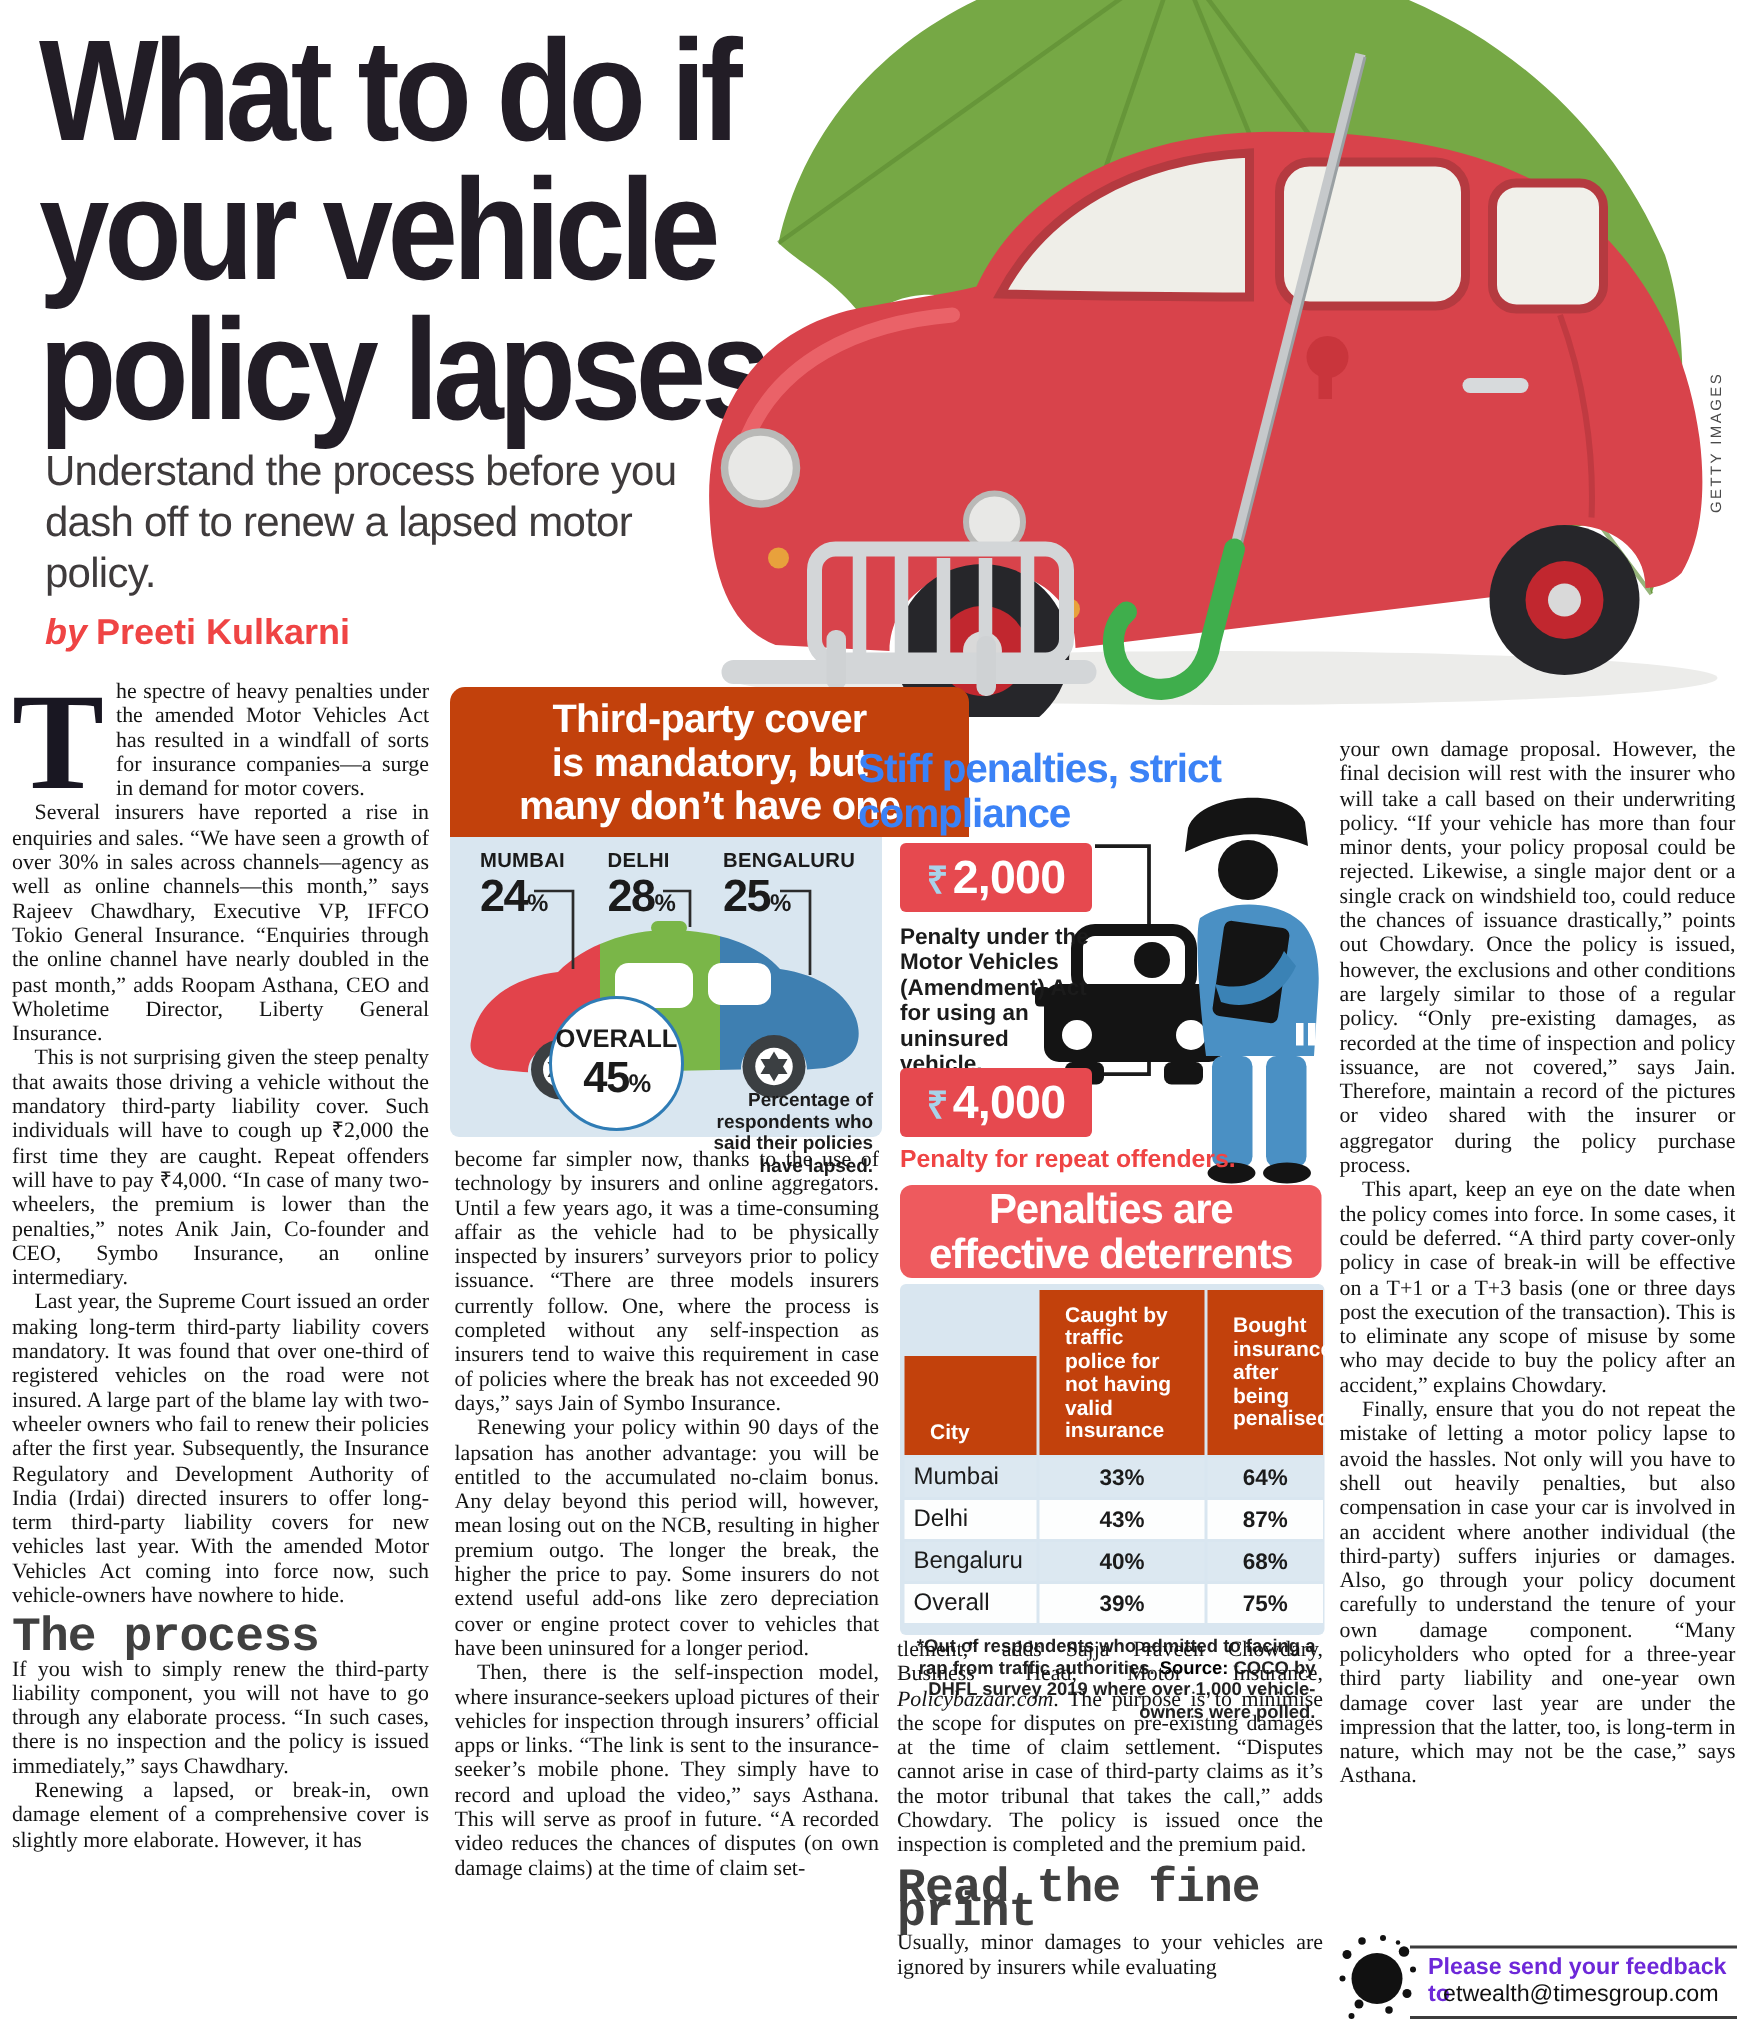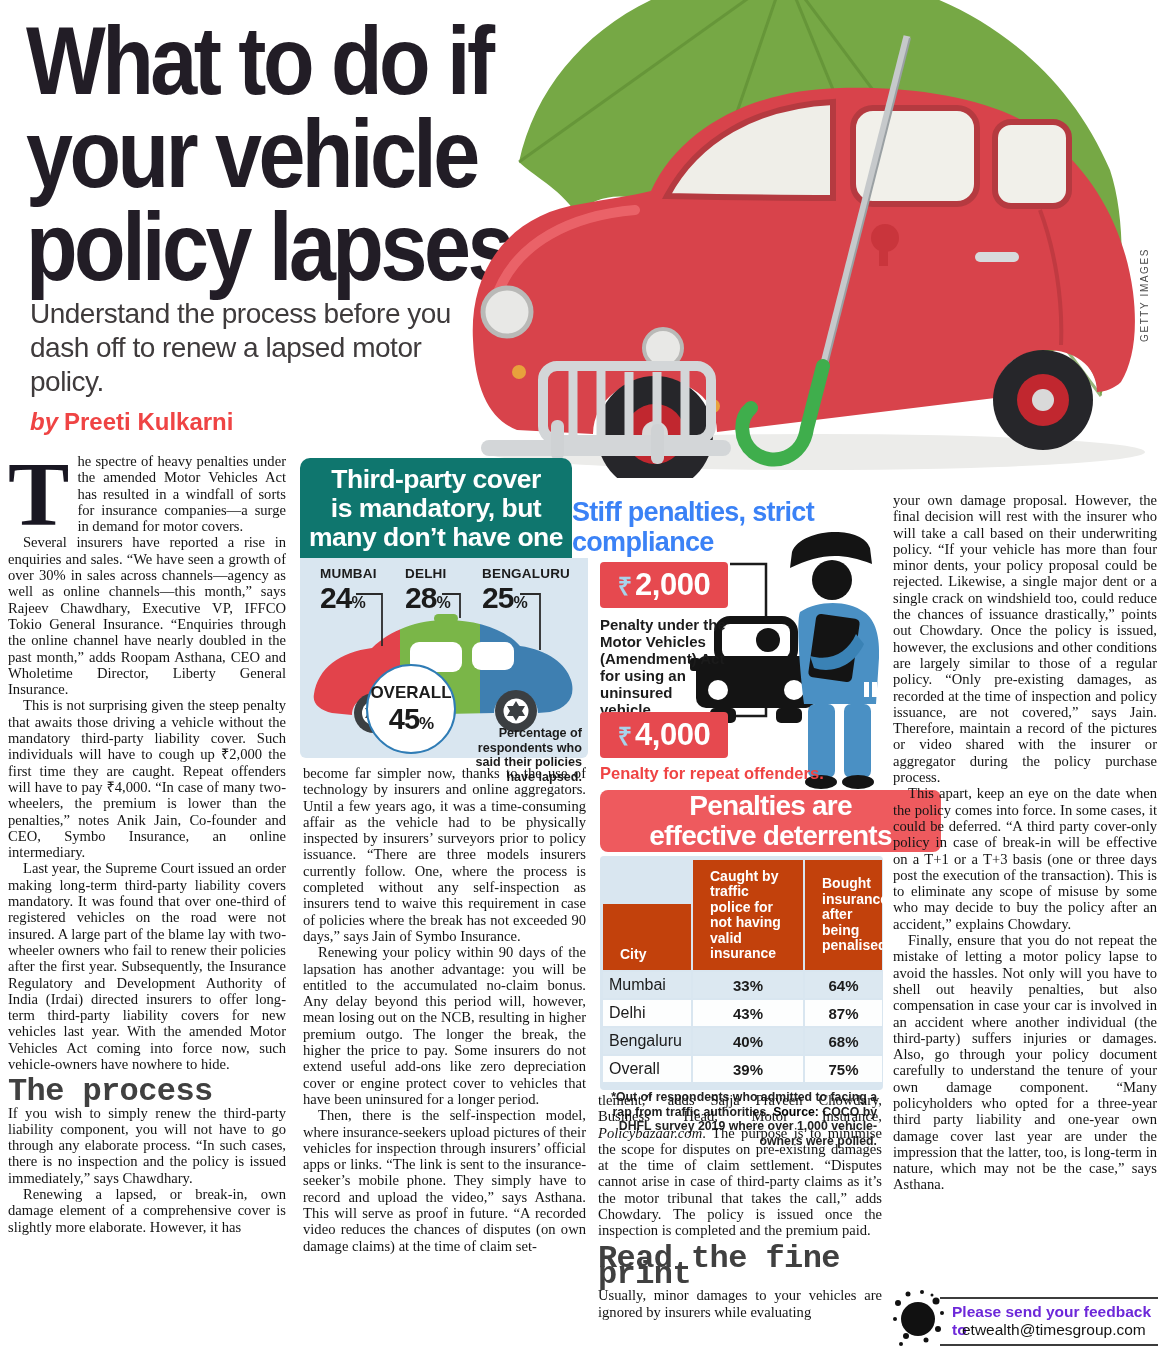--- a/index.html
+++ b/index.html
@@ -23,21 +23,21 @@
            text-align:justify;color:#141414;overflow:hidden;}
   .bodycol p{margin:0;text-indent:15px;}
   .bodycol p.flush{text-indent:0;}
   .bodycol h3{font-family:Liberation Mono, monospace;font-size:32px;letter-spacing:-0.6px;
               margin:12px 0 4px;color:#404040;text-align:left;}
   .dropcap{float:left;font-family:"Liberation Serif",serif;font-weight:bold;font-size:92px;
            line-height:74px;padding:4px 8px 0 0;color:#191722;}
   .ital{font-style:italic;}
 
   
-  .ig1-head{left:300px;top:458px;width:272px;height:100px;background:#0f766e;border-radius:10px 10px 0 0;
+  .ig1-head{left:300px;top:458px;width:346px;height:100px;background:#c2410c;border-radius:10px 10px 0 0;
             display:flex;flex-direction:column;justify-content:center;text-align:center;}
   .ig1-head div{color:#fff;font-weight:bold;font-size:26.5px;line-height:29px;letter-spacing:-0.5px;}
   .ig1-panel{left:300px;top:558px;width:288px;height:200px;background:#d9e6f0;border-radius:0 0 6px 6px;}
   .cityblock{position:absolute;top:8px;}
   .cityname{font-size:13.5px;font-weight:bold;color:#1b1b1b;letter-spacing:0.2px;}
   .cityval{font-size:30px;font-weight:bold;color:#1b1b1b;letter-spacing:-1px;}
   .cityval .pctsm{font-size:16px;letter-spacing:0;}
   .overall-circle{left:366px;top:664px;width:86px;height:86px;border-radius:50%;background:#fff;
             border:2.5px solid #2f7cb5;display:flex;flex-direction:column;align-items:center;justify-content:center;}
   .overall-circle .olab{font-size:17px;font-weight:bold;}
@@ -49,21 +49,21 @@
   .ig2-title{left:572px;top:497px;width:300px;font-size:27px;font-weight:bold;line-height:30px;
              letter-spacing:-0.7px;color:#3b82f6;}
   .rupee-box{width:128px;height:46px;background:#e6494f;border-radius:4px;display:flex;align-items:center;
              justify-content:center;gap:3px;}
   .rupee-box .rs{font-size:25px;font-weight:bold;color:#a8d3ea;}
   .rupee-box .amt{font-size:31px;font-weight:bold;color:#fff;letter-spacing:-0.5px;}
   .pen-desc1{left:600px;top:616px;width:128px;font-size:15px;line-height:17px;font-weight:bold;color:#1b1b1b;}
   .pen-desc2{left:600px;top:764px;width:250px;font-size:16.5px;font-weight:bold;color:#ef4444;}
 
   
-  .tbl-title{left:600px;top:790px;width:341px;height:62px;background:#ee5a5e;border-radius:8px;
+  .tbl-title{left:600px;top:790px;width:281px;height:62px;background:#ee5a5e;border-radius:8px;
              display:flex;flex-direction:column;justify-content:center;text-align:center;}
   .tbl-title div{color:#fff;font-weight:bold;font-size:28px;line-height:30px;letter-spacing:-0.8px;}
   .tbl-panel{left:600px;top:856px;width:283px;height:234px;background:#d9e6f0;border-radius:4px;padding-top:4px;box-sizing:border-box;}
   .tbl{display:grid;grid-template-columns:88px 110px 77px;gap:2px;margin:0 3px;}
   .tbl .hcell{background:#c2410c;color:#fff;font-weight:bold;font-size:14px;line-height:15.5px;
               padding:6px 17px;min-height:52px;display:flex;align-items:center;}
   .tbl .hcell.first{align-items:flex-end;padding-bottom:8px;margin-top:44px;}
   .tbl .cell{font-size:16px;padding:4px 6px;display:flex;align-items:center;}
   .tbl .cell.num{justify-content:center;font-weight:bold;font-size:15px;}
   .tbl .odd{background:#dce8f1;}

